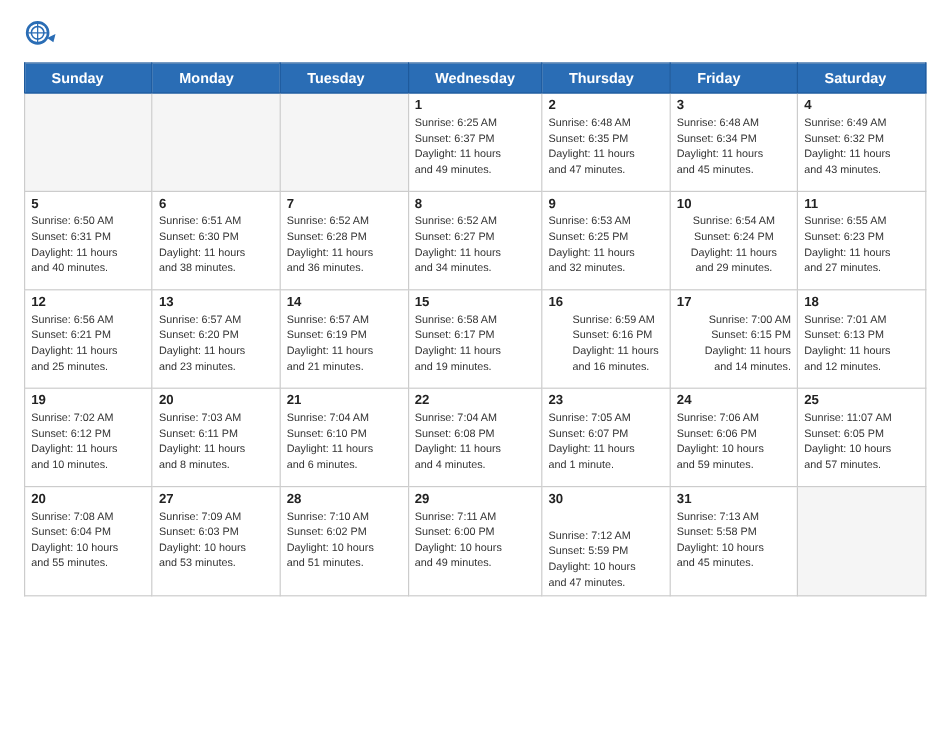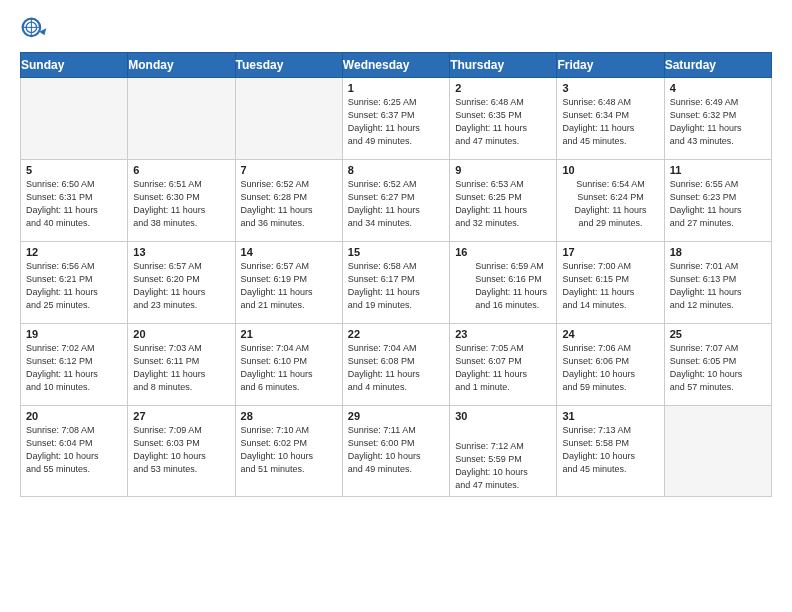--- a/index.html
+++ b/index.html
@@ -54,21 +54,21 @@
     .calendar {
       width: 100%;
       border-collapse: collapse;
       border: 1px solid #ccc;
     }
     .calendar th {
       background: #2a6db5;
       color: #fff;
       font-size: 12px;
       font-weight: bold;
-      padding: 5px 0;
+      padding: 5px 22px;
       text-align: left;
       border: 1px solid #1e5a9c;
     }
     .calendar td {
       width: calc(100% / 7);
       vertical-align: top;
       border: 1px solid #ccc;
       padding: 4px 5px;
       font-size: 9.5px;
       color: #222;
@@ -242,21 +242,21 @@
           </td>
           <td>
             <span class="day-num">16</span>
             <div class="day-info" style="white-space: pre-line; margin-left: 20px;">Sunrise: 6:59 AM
 Sunset: 6:16 PM
 Daylight: 11 hours
 and 16 minutes.</div>
           </td>
           <td>
             <span class="day-num">17</span>
-            <div class="day-info" style="white-space: pre-line;">Sunrise: 7:00 AM
+            <div class="day-info" style="white-space: pre-line; text-align: right;">Sunrise: 7:00 AM
 Sunset: 6:15 PM
 Daylight: 11 hours
 and 14 minutes.</div>
           </td>
           <td>
             <span class="day-num">18</span>
             <div class="day-info" style="white-space: pre-line;">Sunrise: 7:01 AM
 Sunset: 6:13 PM
 Daylight: 11 hours
 and 12 minutes.</div>
@@ -300,21 +300,21 @@
           </td>
           <td>
             <span class="day-num">24</span>
             <div class="day-info" style="white-space: pre-line;">Sunrise: 7:06 AM
 Sunset: 6:06 PM
 Daylight: 10 hours
 and 59 minutes.</div>
           </td>
           <td>
             <span class="day-num">25</span>
-            <div class="day-info" style="white-space: pre-line;">Sunrise: 7:07 AM
+            <div class="day-info" style="white-space: pre-line;">Sunrise: 11:07 AM
 Sunset: 6:05 PM
 Daylight: 10 hours
 and 57 minutes.</div>
           </td>
         </tr>
         <tr>
           <td>
             <span class="day-num">20</span>
             <div class="day-info" style="white-space: pre-line;">Sunrise: 7:08 AM
 Sunset: 6:04 PM

